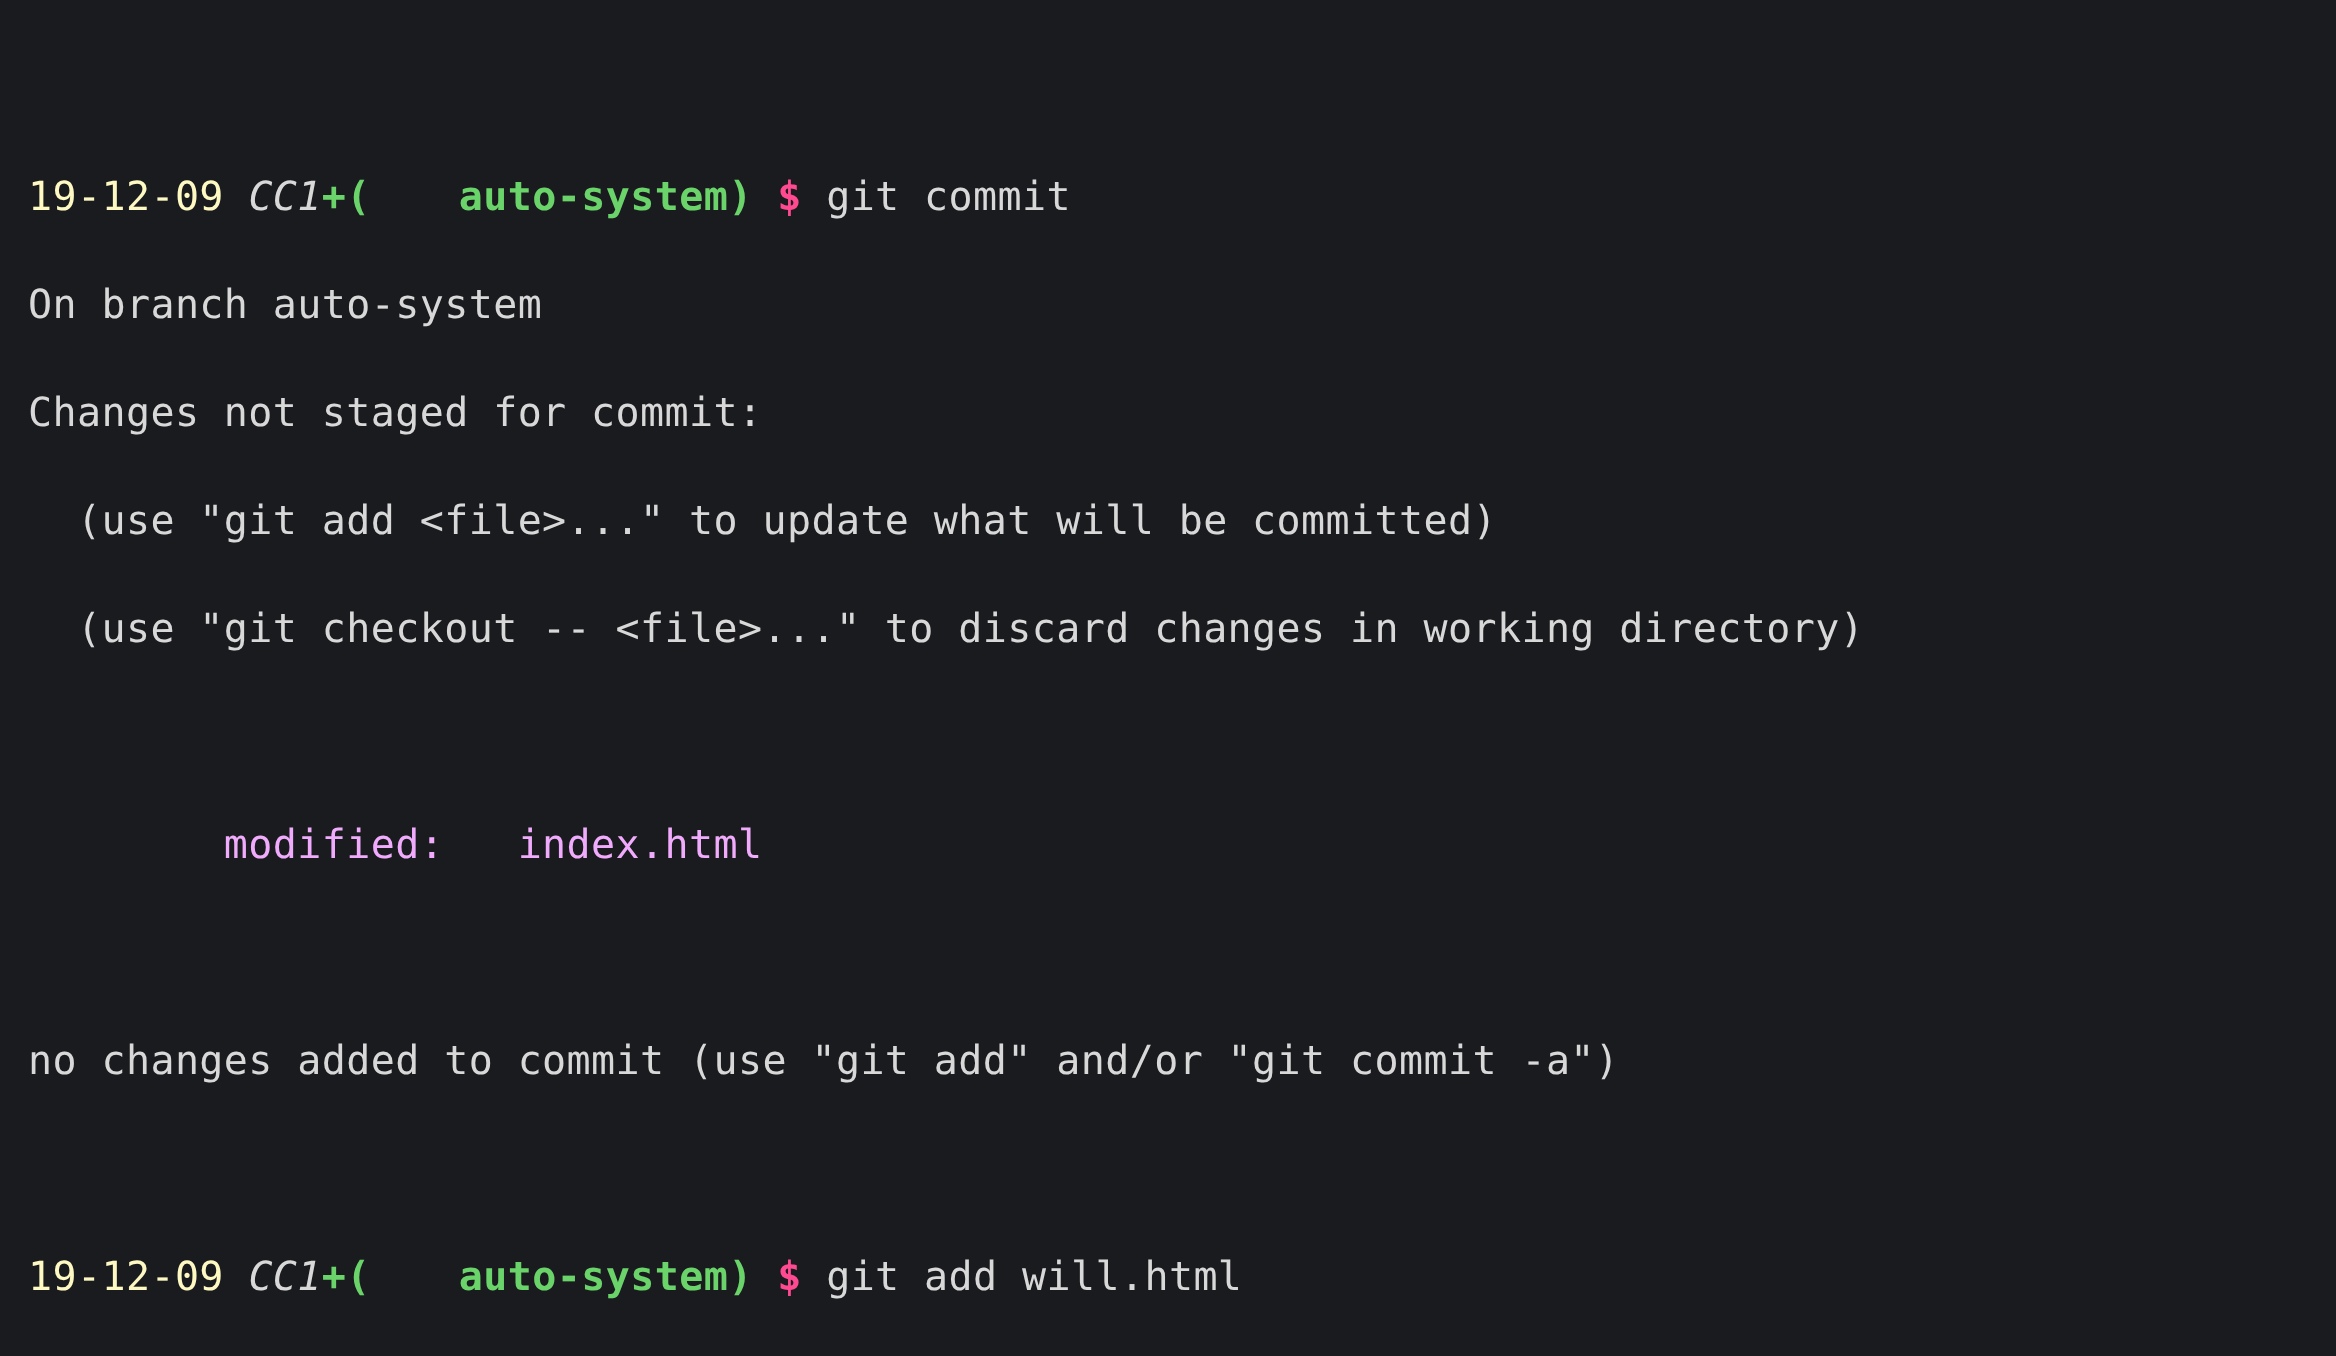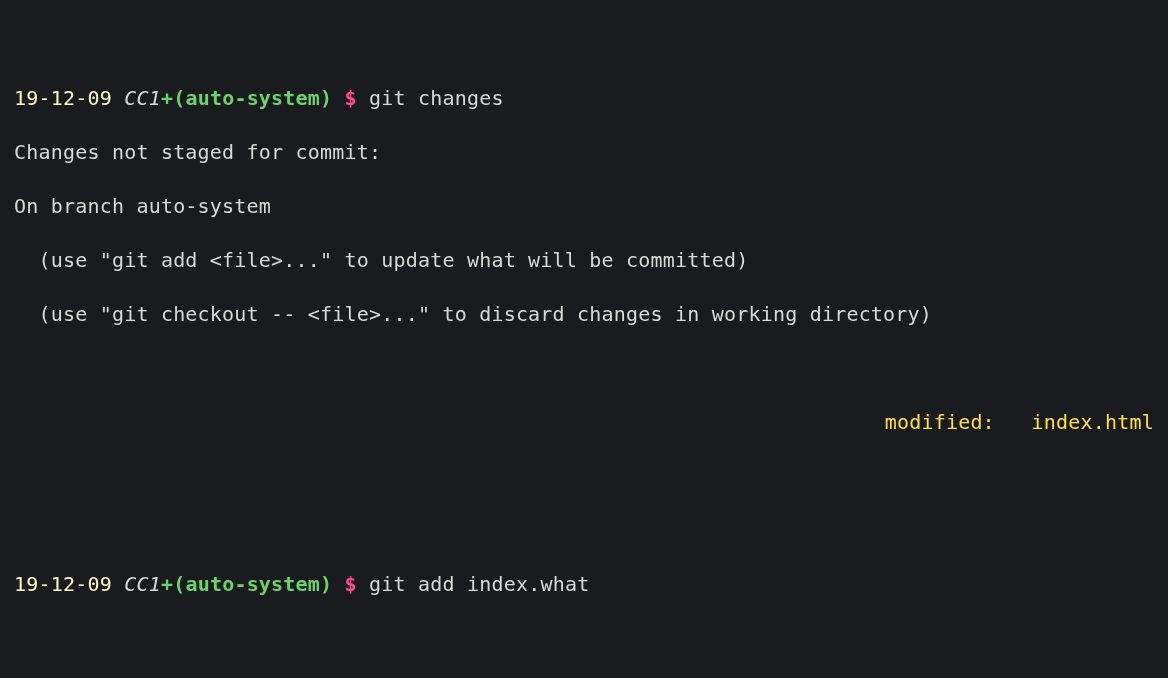--- a/index.html
+++ b/index.html
@@ -16,43 +16,44 @@
   #terminal {
     padding: 4px 14px 0 14px;
     white-space: pre;
     letter-spacing: 0.2px;
   }
   .line { white-space: pre; }
   .ts    { color: #fef9c3; }
   .host  { color: #d8d8d8; font-style: italic; }
   .plus  { color: #6ad36a; font-weight: 600; }
   .paren-g { color: #6ad36a; font-weight: 600; }
-  .branch-g { color: #6ad36a; font-weight: 600; }
+  .branch-g { color: #6ad36a; font-weight: 600; margin-left: 44px; }
   .dollar { color: #ff4a92; font-weight: 600; }
   .cmd   { color: #d8d8d8; }
   .out   { color: #d8d8d8; }
-  .mod-r { color: #fde047; text-align: right; }
+  .mod-r { color: #f0abfc; }
 </style>
 </head>
 <body>
 
 <div id="terminal">
 
 
-<div class="line"><span class="ts">19-12-09</span> <span class="host">CC1</span><span class="plus">+</span><span class="paren-g">(</span><span class="branch-g">auto-system</span><span class="paren-g">)</span> <span class="dollar">$</span> <span class="cmd">git changes</span></div>
+<div class="line"><span class="ts">19-12-09</span> <span class="host">CC1</span><span class="plus">+</span><span class="paren-g">(</span><span class="branch-g">auto-system</span><span class="paren-g">)</span> <span class="dollar">$</span> <span class="cmd">git commit</span></div>
+<div class="line out">On branch auto-system</div>
 <div class="line out">Changes not staged for commit:</div>
-<div class="line out">On branch auto-system</div>
 <div class="line out">  (use "git add &lt;file&gt;..." to update what will be committed)</div>
 <div class="line out">  (use "git checkout -- &lt;file&gt;..." to discard changes in working directory)</div>
 <div class="line out">&nbsp;</div>
 <div class="line mod-r">        modified:   index.html</div>
 <div class="line out">&nbsp;</div>
+<div class="line out">no changes added to commit (use "git add" and/or "git commit -a")</div>
 
 
-<div class="line"><span class="ts">19-12-09</span> <span class="host">CC1</span><span class="plus">+</span><span class="paren-g">(</span><span class="branch-g">auto-system</span><span class="paren-g">)</span> <span class="dollar">$</span> <span class="cmd">git add index.what</span></div>
+<div class="line"><span class="ts">19-12-09</span> <span class="host">CC1</span><span class="plus">+</span><span class="paren-g">(</span><span class="branch-g">auto-system</span><span class="paren-g">)</span> <span class="dollar">$</span> <span class="cmd">git add will.html</span></div>
 
 
 
 
 
 
 
 
 
 

